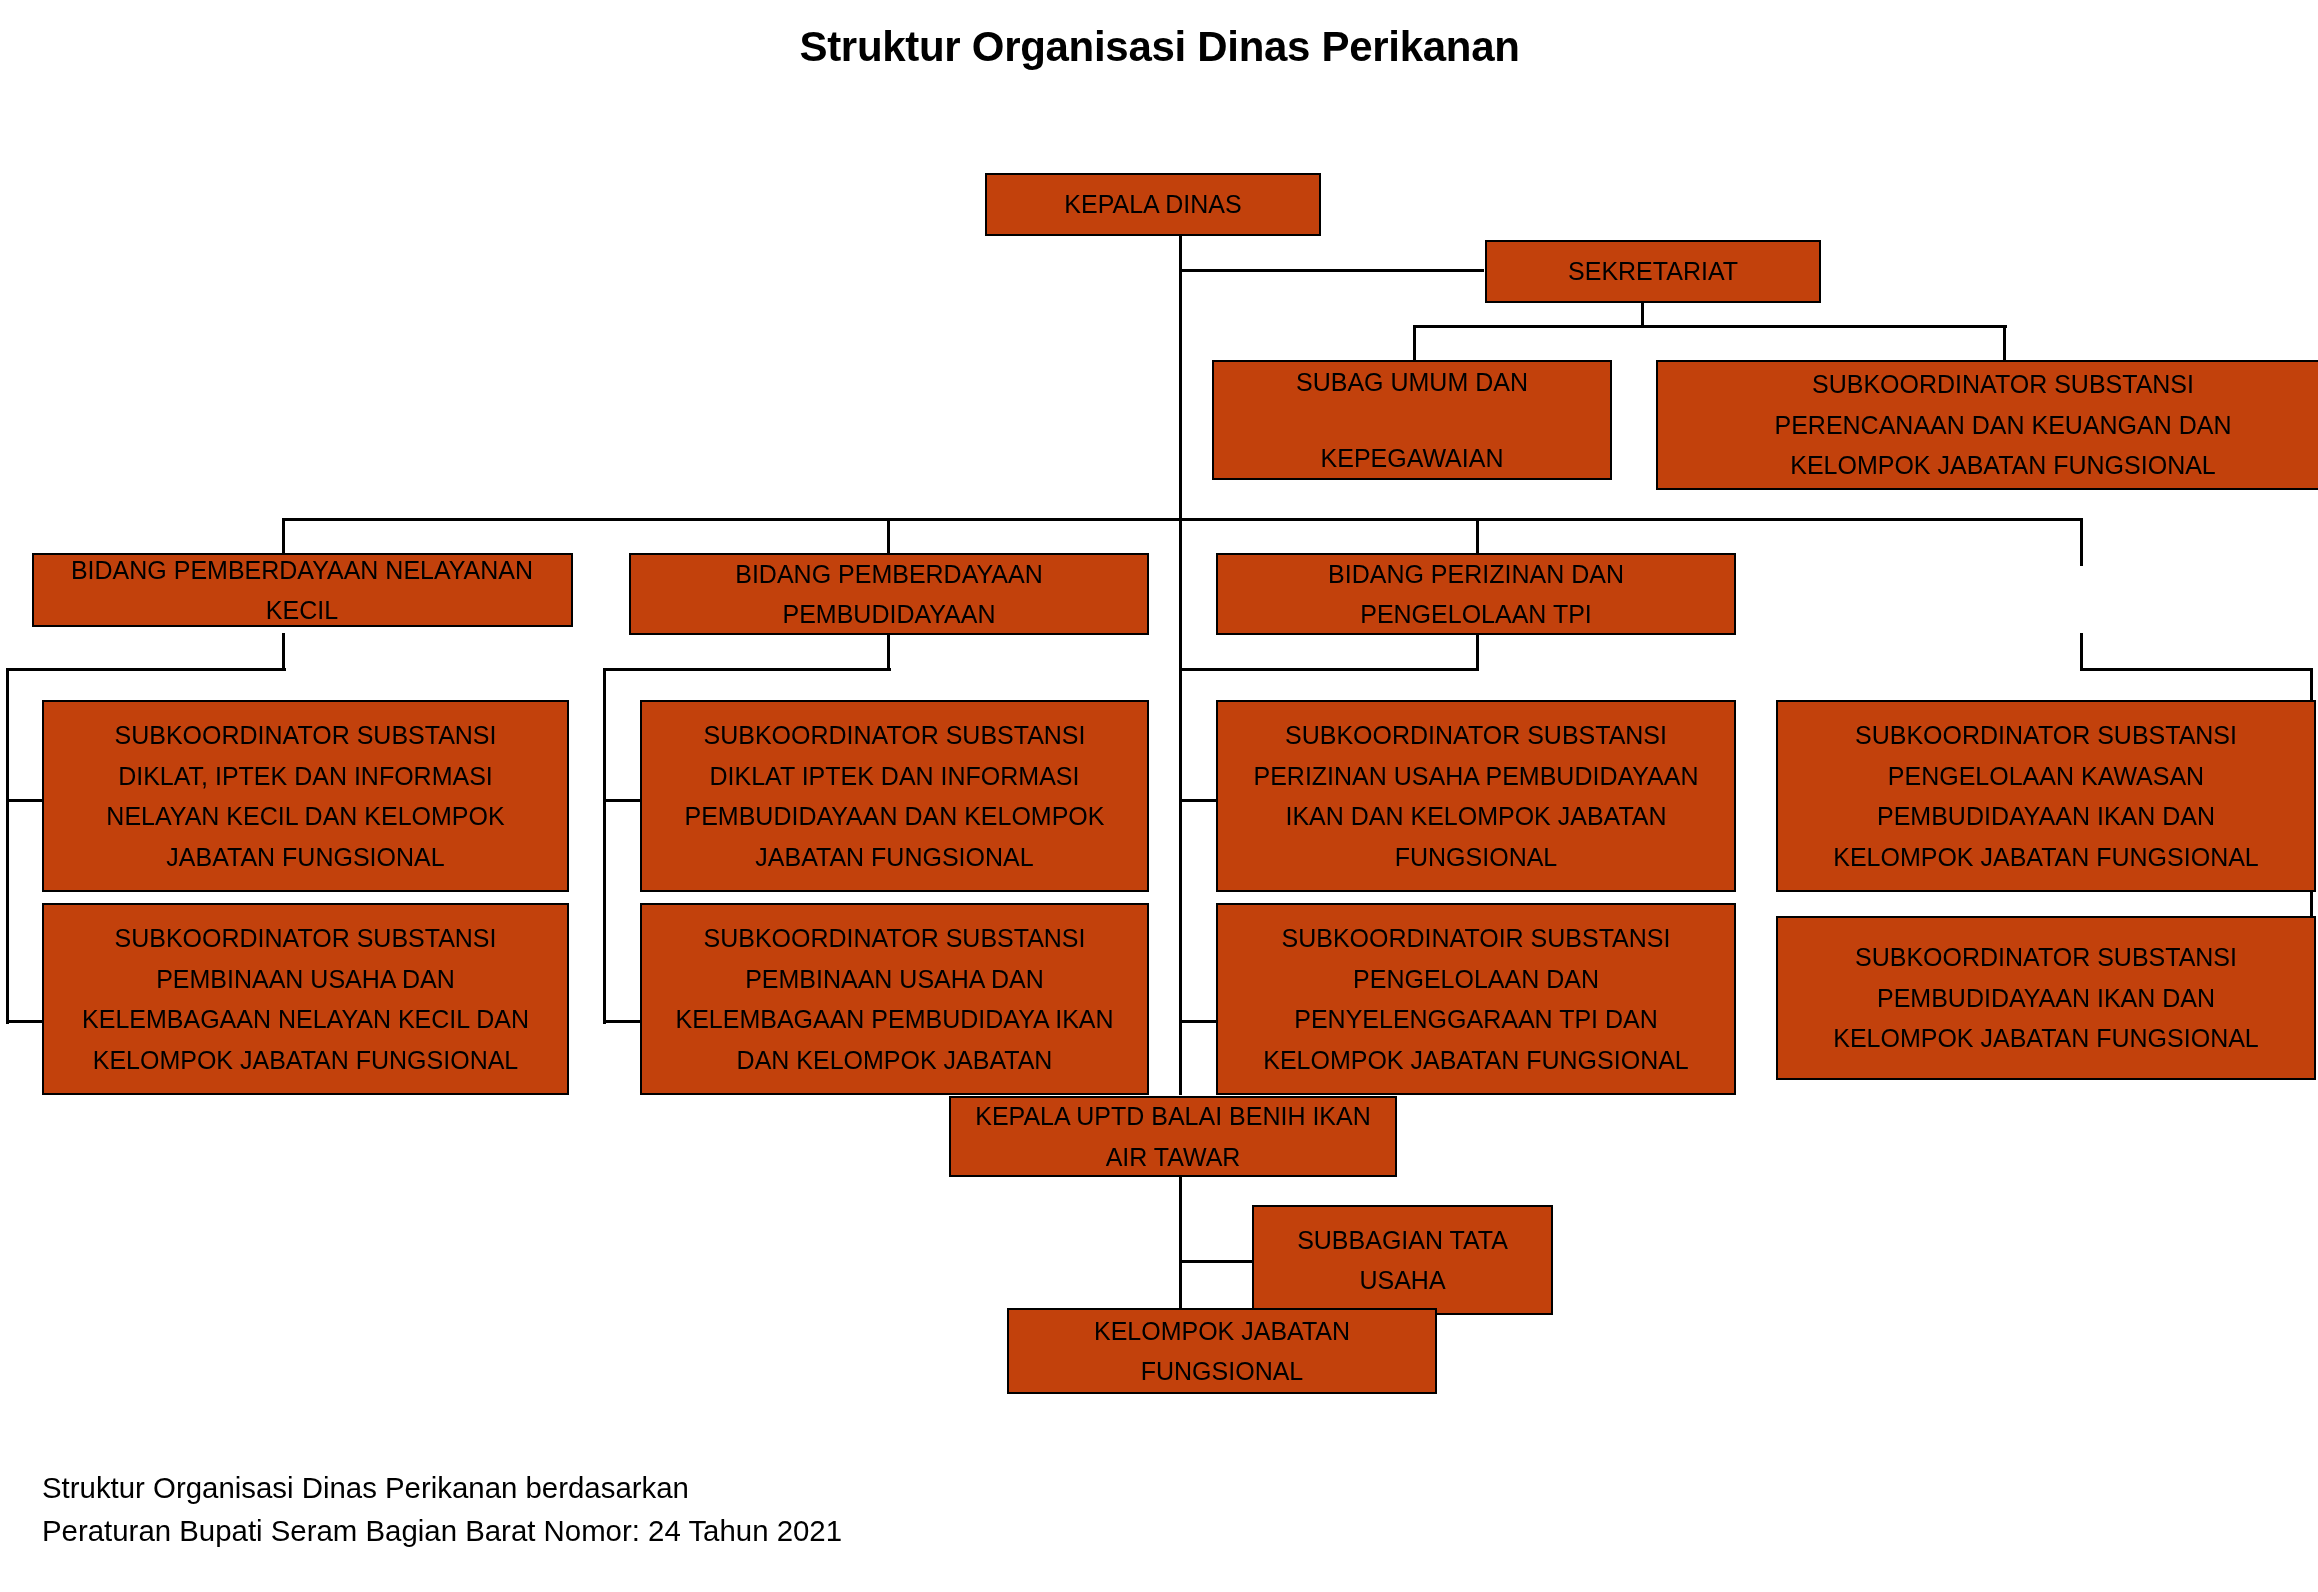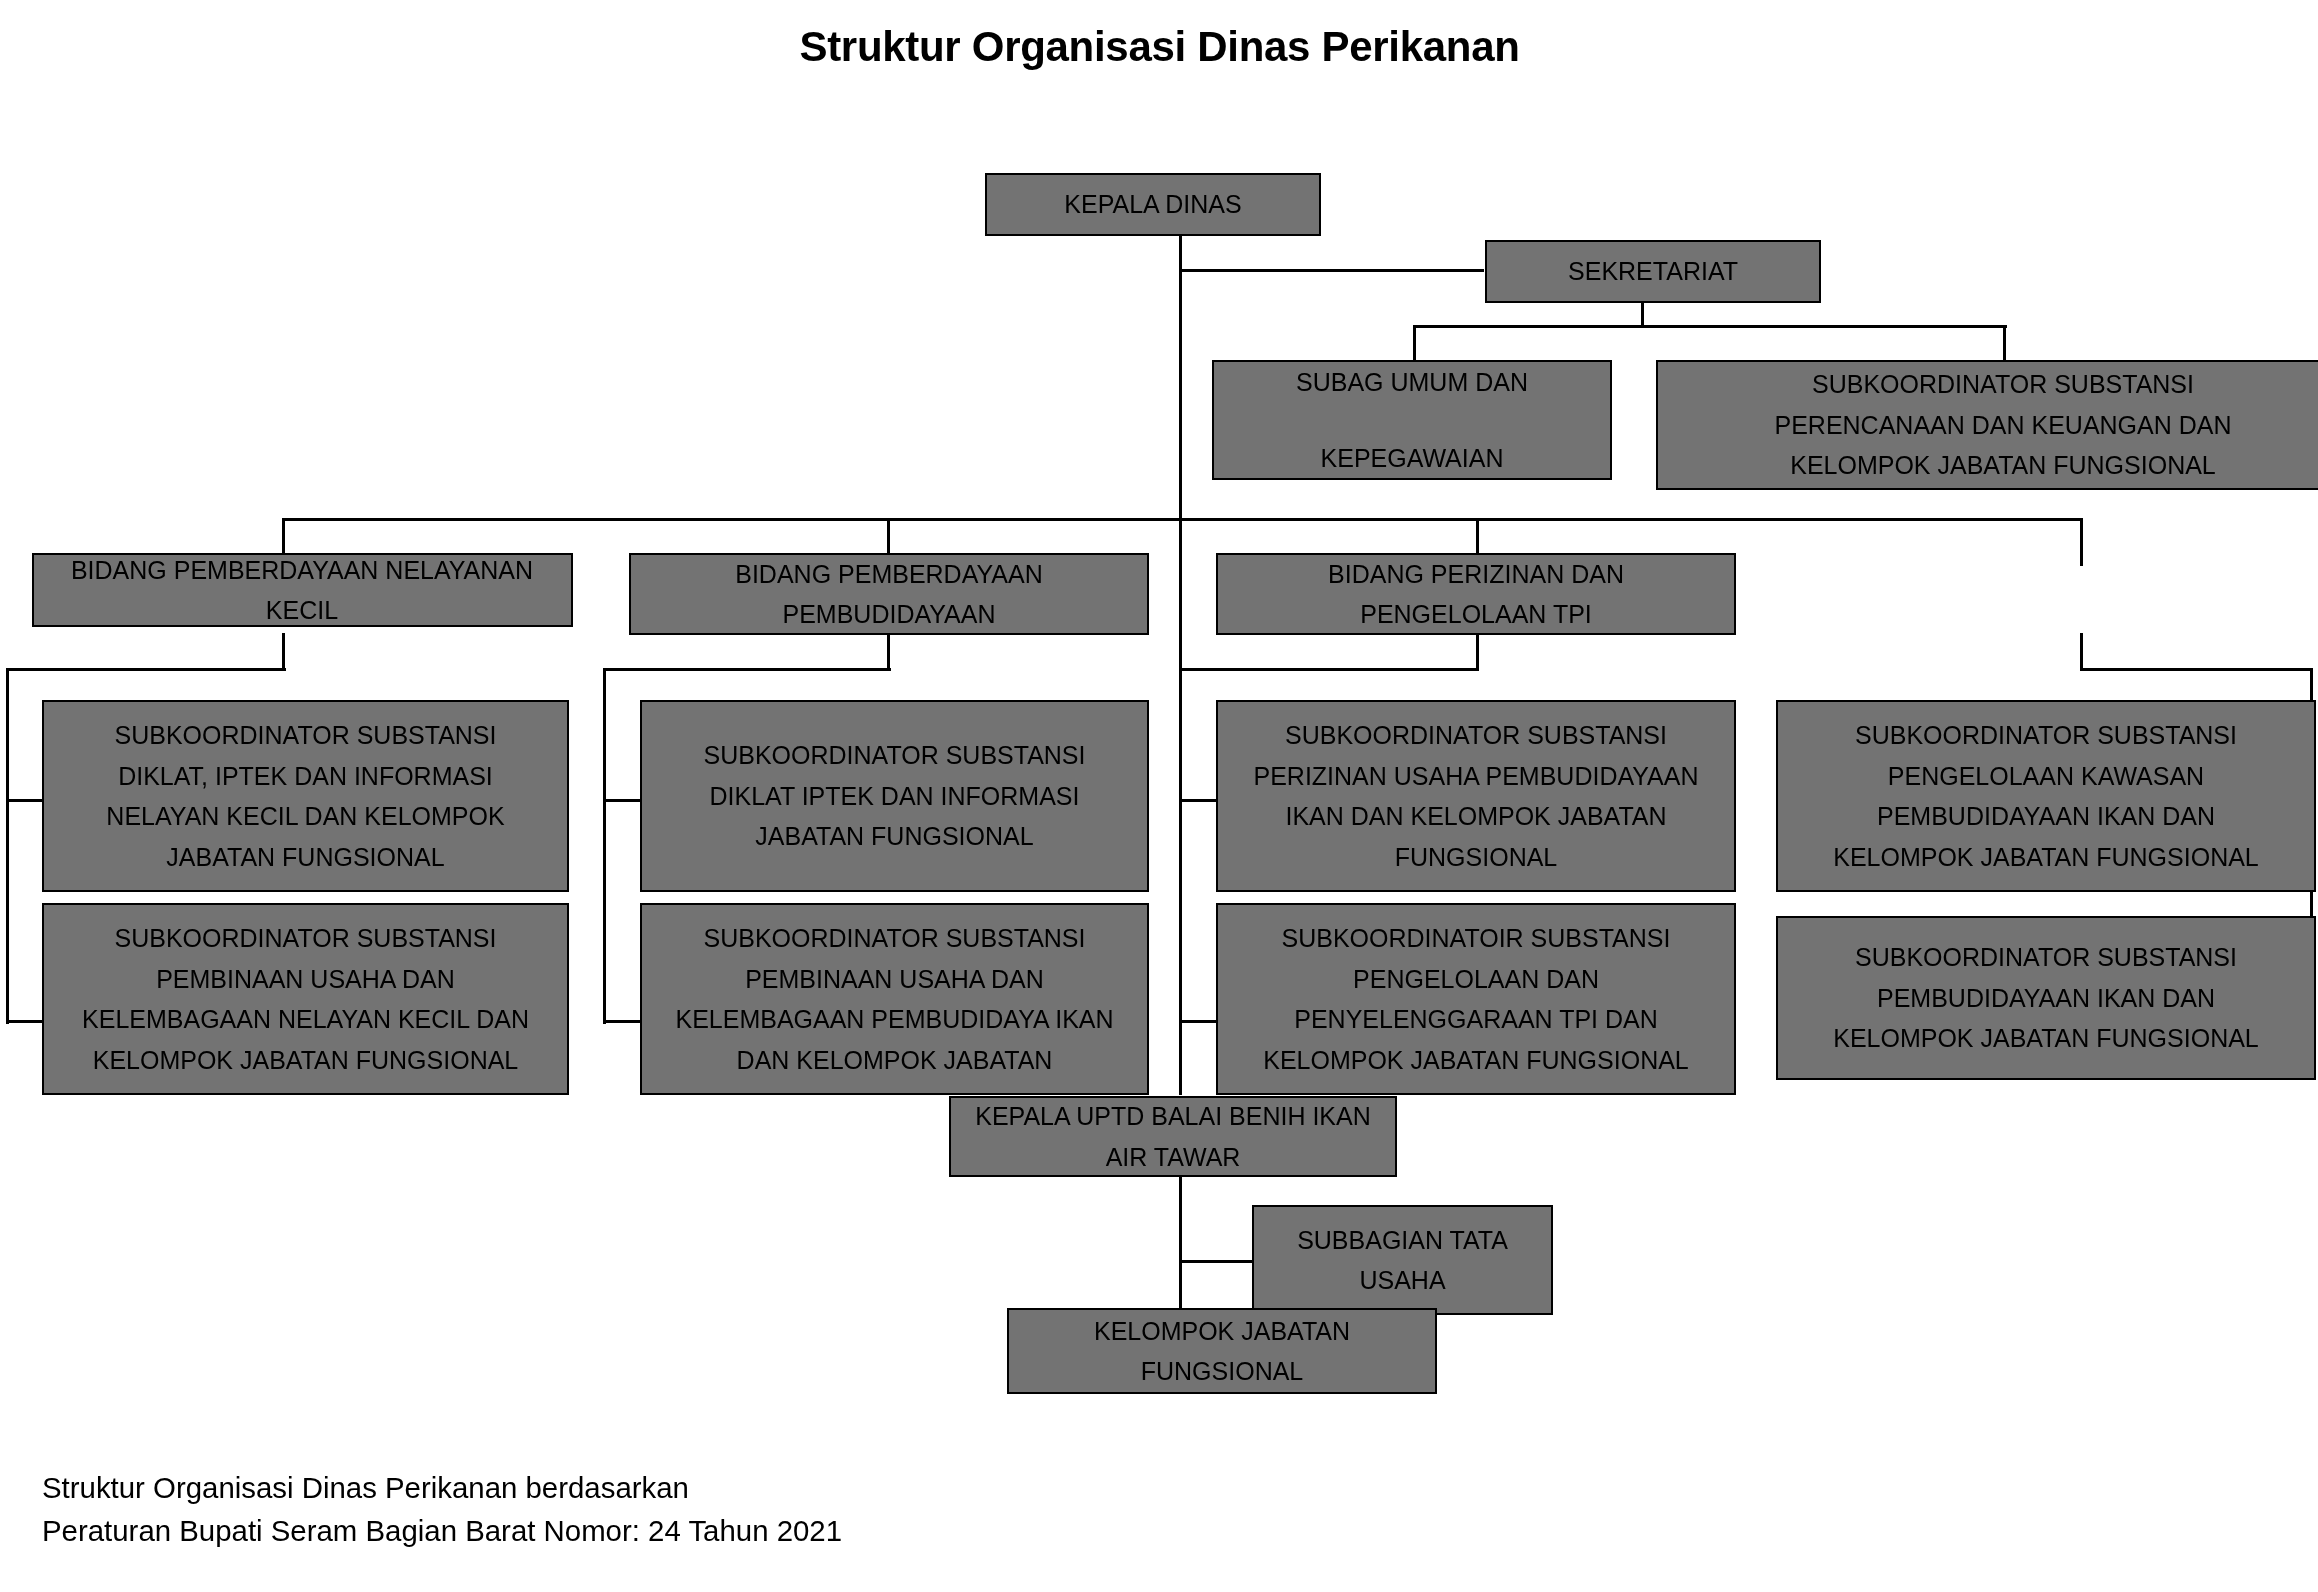--- a/index.html
+++ b/index.html
@@ -28,21 +28,21 @@
     font-size: 42px;
     font-weight: bold;
     letter-spacing: -0.3px;
     white-space: nowrap;
   }
 
   
   .node {
     position: absolute;
     border: 2.7px solid #000000;
-    background: #737373;
+    background: #c2410c;
     display: flex;
     flex-direction: column;
     align-items: center;
     justify-content: center;
     text-align: center;
     font-size: 25px;
     line-height: 1.62;
     padding: 2.7px 6.8px;
     z-index: 5;
   }
@@ -166,20 +166,21 @@
   <div class="node" style="left:42px; top:903px; width:527px; height:192px;">
     <span class="ln">SUBKOORDINATOR SUBSTANSI</span>
     <span class="ln">PEMBINAAN USAHA DAN</span>
     <span class="ln">KELEMBAGAAN NELAYAN KECIL DAN</span>
     <span class="ln">KELOMPOK JABATAN FUNGSIONAL</span>
   </div>
 
   <div class="node" style="left:640px; top:700px; width:509px; height:192px;">
     <span class="ln">SUBKOORDINATOR SUBSTANSI</span>
     <span class="ln">DIKLAT IPTEK DAN INFORMASI</span>
+    <span class="ln">PEMBUDIDAYAAN DAN KELOMPOK</span>
     <span class="ln">JABATAN FUNGSIONAL</span>
   </div>
 
   <div class="node" style="left:640px; top:903px; width:509px; height:192px;">
     <span class="ln">SUBKOORDINATOR SUBSTANSI</span>
     <span class="ln">PEMBINAAN USAHA DAN</span>
     <span class="ln">KELEMBAGAAN PEMBUDIDAYA IKAN</span>
     <span class="ln">DAN KELOMPOK JABATAN</span>
   </div>
 

